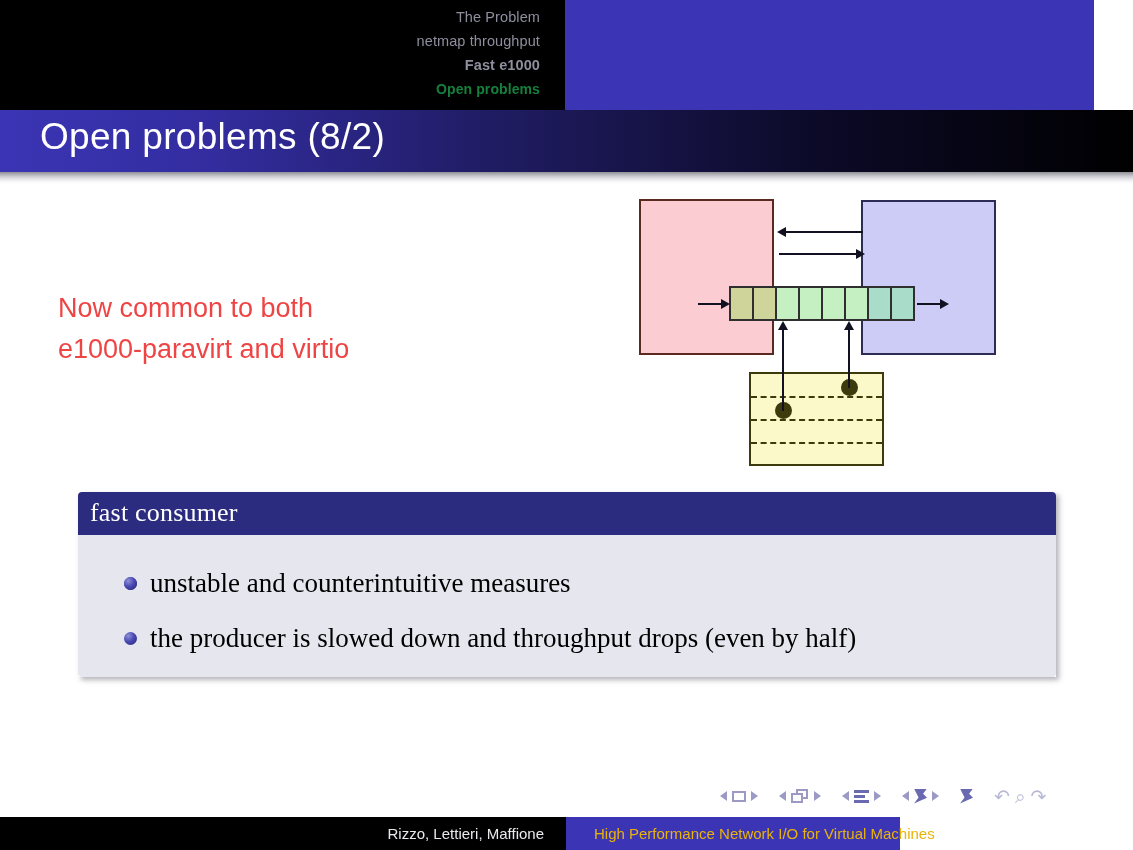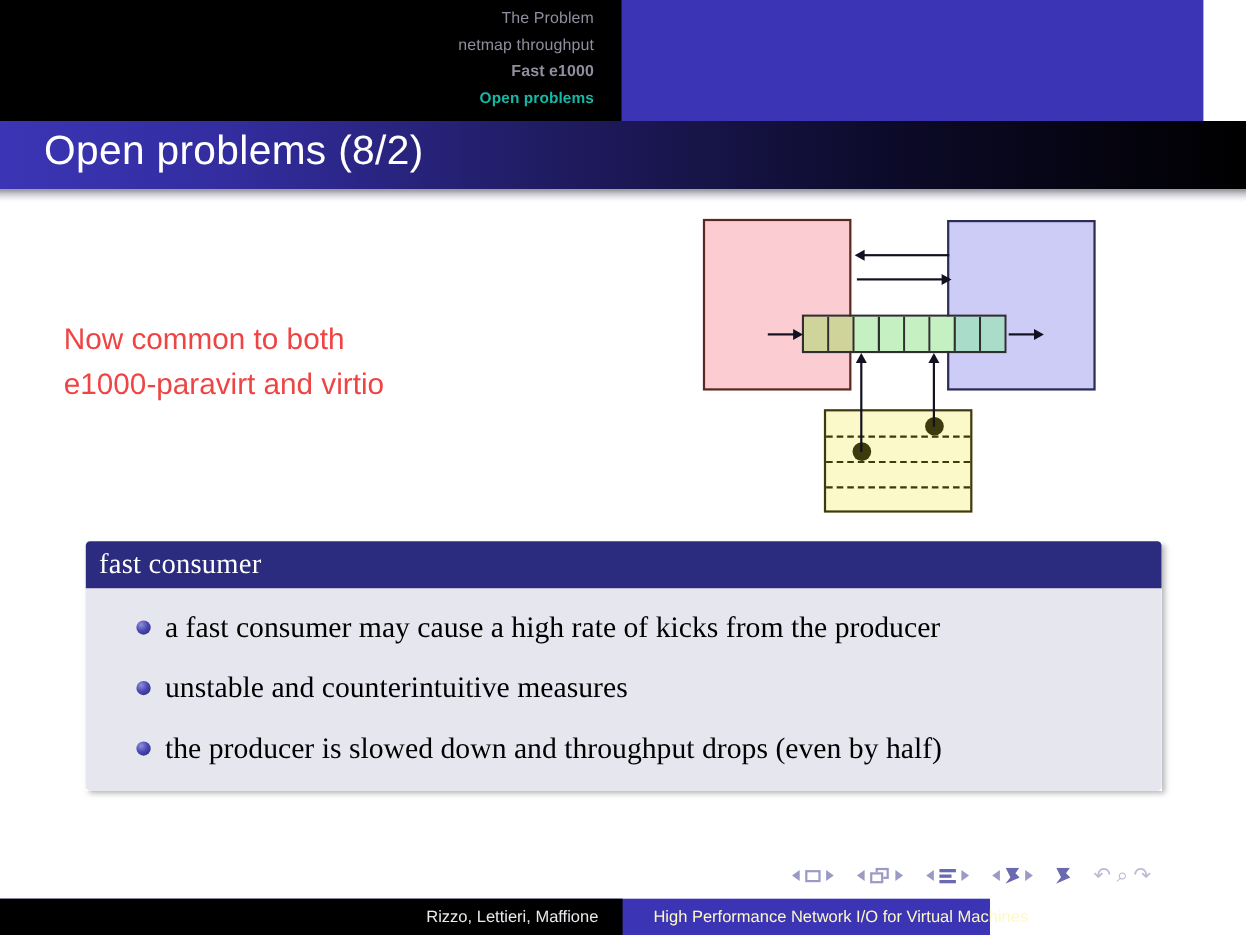--- a/index.html
+++ b/index.html
@@ -33,21 +33,21 @@
     position: absolute;
     right: 25px;
     width: 520px;
     text-align: right;
     font-size: 14.5px;
     letter-spacing: 0.1px;
     color: #8e8e9e;
     white-space: nowrap;
   }
   .nav-item.active {
-    color: #14b8a6;
+    color: #15803d;
     font-weight: bold;
     font-size: 14px;
   }
   #nav-0 { top: 9px; }
   #nav-1 { top: 33px; }
   #nav-2 { top: 57px; font-weight: bold; }
   #nav-3 { top: 81px; }
 
   
   #titlebar {
@@ -291,21 +291,21 @@
   #footer-author {
     position: absolute;
     right: 22px; top: 8px;
     color: #e9e9ee;
     font-size: 15px;
     white-space: nowrap;
   }
   #footer-title {
     position: absolute;
     left: 594px; top: 8px;
-    color: #fef9c3;
+    color: #eab308;
     font-size: 15px;
     white-space: nowrap;
   }
 </style>
 </head>
 <body>
 
 <div id="navbar">
   <div id="navbar-left">
     <div class="nav-item" id="nav-0">The Problem</div>
@@ -368,21 +368,20 @@
   <div class="aline av" style="left:228px; top:137px; height:61px;"></div>
   <div class="ahead ahead-up" style="left:224px; top:131px;"></div>
 </div>
 
 <div id="block">
   <div id="block-title">fast consumer</div>
   <div id="block-body">
     <ul class="bullets">
       <li>
         <span class="bullet-dot"></span>
-        <span>a fast consumer may cause a high rate of kicks from the producer</span>
       </li>
       <li>
         <span class="bullet-dot"></span>
         <span>unstable and counterintuitive measures</span>
       </li>
       <li>
         <span class="bullet-dot"></span>
         <span>the producer is slowed down and throughput drops (even by half)</span>
       </li>
     </ul>

